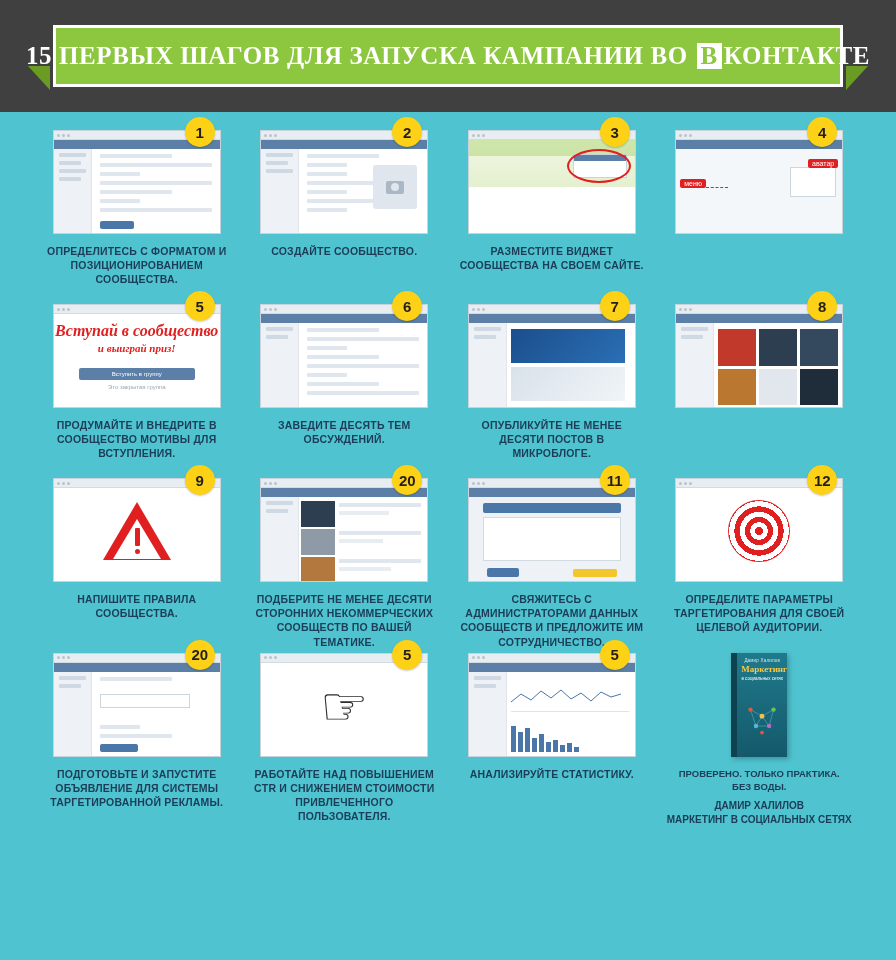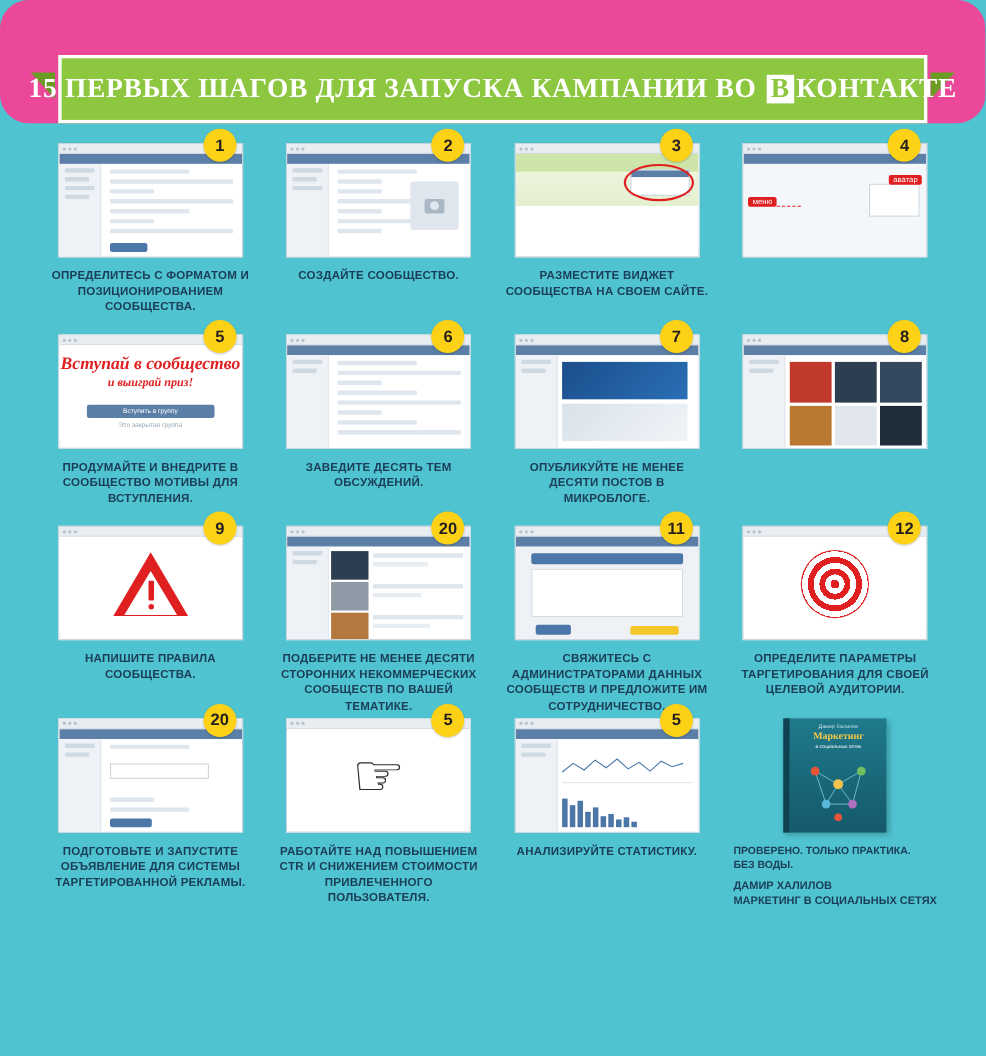--- a/index.html
+++ b/index.html
@@ -7,25 +7,24 @@
     width:896px; height:960px;
     background:#4fc3cf;
     font-family:"Liberation Sans", sans-serif;
     overflow:hidden;
     position:relative;
   }
   
   .header-zone{
     position:relative;
     height:112px;
-    background:#ec4899;
+    background:#404040;
     display:flex;
-    align-items:flex-end;
+    align-items:center;
     justify-content:center;
-    border-radius:26px;
   }
   .ribbon-left, .ribbon-right{
     position:absolute;
     top:66px;
     width:0;height:0;
   }
   .ribbon-left{
     left:28px;
     border-top:24px solid #6a9c23;
     border-left:22px solid transparent;
@@ -176,34 +175,34 @@
   .cursor-wrap{position:absolute;inset:0;display:flex;align-items:center;justify-content:center;background:#fff;}
   .hand{font-size:54px;color:#2b2b2b;line-height:1;}
   .chart-area{position:absolute;left:42px;top:8px;right:6px;bottom:6px;}
   .line-chart{height:32px;border-bottom:1px solid #dde4ea;position:relative;}
   .spark{position:absolute;left:0;right:0;top:6px;height:22px;}
   .bars{position:absolute;left:0;bottom:0;height:32px;display:flex;align-items:flex-end;gap:2px;}
   .bars i{display:block;width:5px;background:#4a76a8;}
   
   .book-wrap{width:168px;height:104px;display:flex;align-items:flex-end;justify-content:center;}
   .book{
-    width:94px;height:104px;
+    width:56px;height:104px;
     background:linear-gradient(180deg,#1f7a8c 0%,#14596b 100%);
     border-left:6px solid #0e4250;
     position:relative;
     box-shadow:2px 2px 5px rgba(0,0,0,.25);
     overflow:hidden;
   }
   .book-top{padding:5px 4px 0 4px;text-align:center;}
   .book-author{color:#cfe9ef;font-size:4.5px;letter-spacing:.2px;}
   .book-title{color:#f7c948;font-weight:bold;font-size:9px;line-height:1;margin-top:2px;font-family:"Liberation Serif",serif;}
   .book-sub{color:#ffffff;font-size:4.5px;margin-top:2px;}
   .book-net{position:absolute;left:8px;right:8px;top:38px;bottom:8px;}
   .book-caption{
-    margin-top:10px;color:#1b3d57;font-size:9.5px;font-weight:bold;line-height:1.4;text-transform:uppercase;
+    margin-top:10px;text-align:center;color:#1b3d57;font-size:9.5px;font-weight:bold;line-height:1.4;text-transform:uppercase;
   }
   .book-caption .big{font-size:10px;}
 </style>
 </head>
 <body>
 
 <div class="header-zone">
   <div class="ribbon-left"></div>
   <div class="ribbon-right"></div>
   <div class="header-band">

